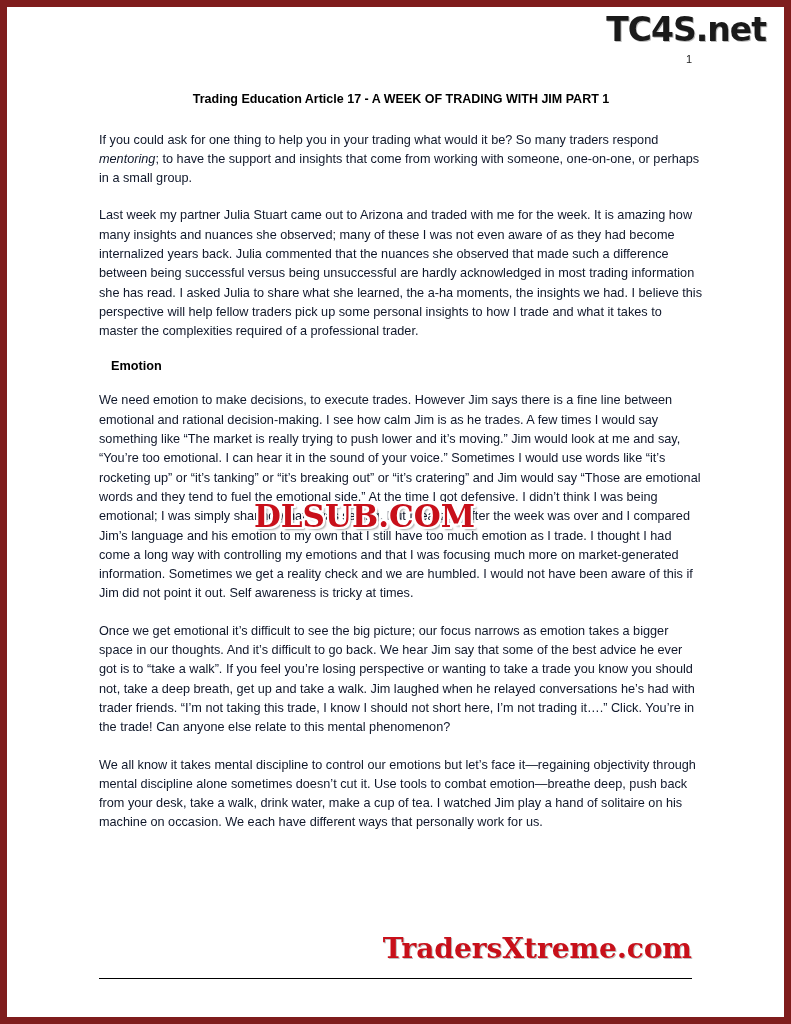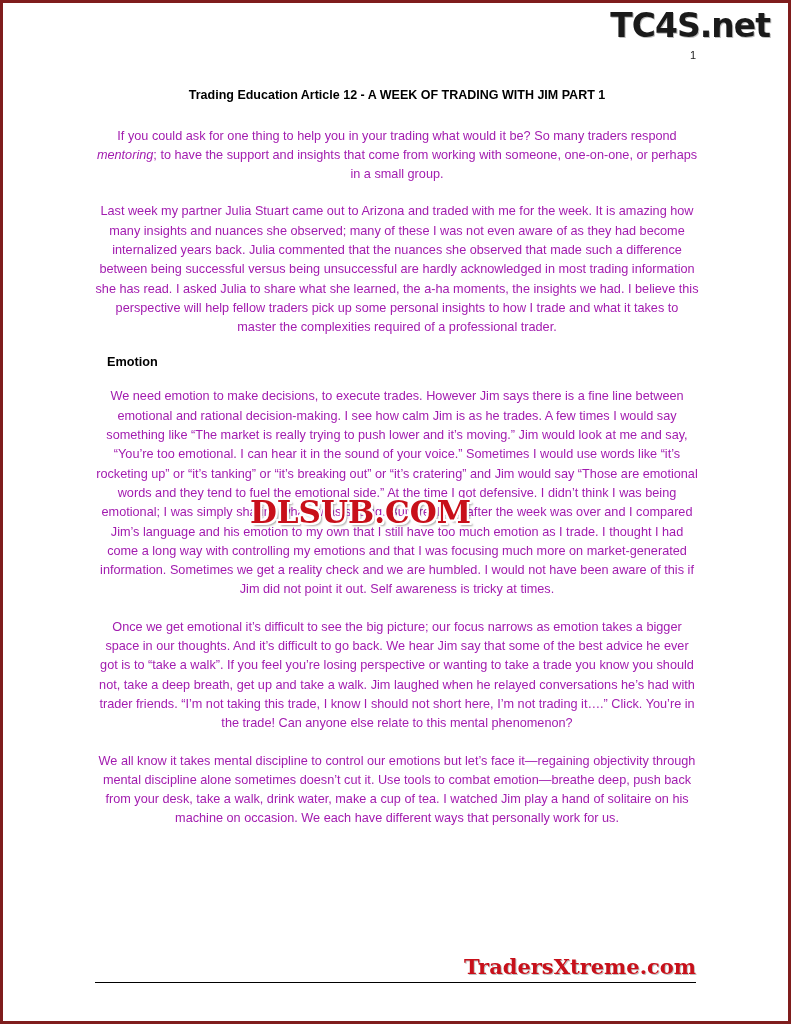--- a/index.html
+++ b/index.html
@@ -10,21 +10,21 @@
   body {
     font-family: "Liberation Sans", sans-serif;
     color: #000000;
   }
   .page {
     position: relative;
     width: 791px;
     height: 1024px;
     background: #ffffff;
     overflow: hidden;
-    border: 3px solid #7f1d1d;
+    border: 7px solid #7f1d1d;
     box-sizing: border-box;
   }
   
   .brand-top {
     position: absolute;
     top: 6px;
     right: 18px;
     text-align: right;
   }
   .brand-top .brand-text {
@@ -53,22 +53,22 @@
     font-size: 12.5px;
     font-weight: bold;
     text-align: center;
     margin: 0 0 22px 0;
     line-height: 1.4;
   }
   p.para {
     font-size: 12.7px;
     line-height: 1.52;
     margin: 0 0 18px 0;
-    text-align: center;
-    color: #a21caf;
+    text-align: left;
+    color: #0f172a;
   }
   .section-head {
     font-size: 12.7px;
     font-weight: bold;
     margin: 0 0 18px 12px;
   }
   em.italic {
     font-style: italic;
   }
   
@@ -99,44 +99,44 @@
     position: absolute;
     left: 92px;
     right: 92px;
     bottom: 38px;
     height: 1px;
     background: #000000;
   }
   .footer-brand {
     position: absolute;
     right: 92px;
-    bottom: 42px;
+    bottom: 52px;
     font-family: "DejaVu Serif", serif;
     font-weight: bold;
-    font-size: 21px;
+    font-size: 28px;
     color: #c8101a;
     letter-spacing: 0px;
     text-shadow: 1px 1px 0 rgba(0,0,0,0.25);
     white-space: nowrap;
   }
 </style>
 </head>
 <body>
 
 <div class="page">
 
   <div class="brand-top">
     <div class="brand-text">TC4S.net</div>
   </div>
 
   <div class="page-number">1</div>
 
   <div class="content">
 
-    <h1 class="doc-title">Trading Education Article 12 - A WEEK OF TRADING WITH JIM PART 1</h1>
+    <h1 class="doc-title">Trading Education Article 17 - A WEEK OF TRADING WITH JIM PART 1</h1>
 
     <p class="para">If you could ask for one thing to help you in your trading what would it be? So many traders respond <em class="italic">mentoring</em>; to have the support and insights that come from working with someone, one-on-one, or perhaps in a small group.</p>
 
     <p class="para">Last week my partner Julia Stuart came out to Arizona and traded with me for the week. It is amazing how many insights and nuances she observed; many of these I was not even aware of as they had become internalized years back. Julia commented that the nuances she observed that made such a difference between being successful versus being unsuccessful are hardly acknowledged in most trading information she has read. I asked Julia to share what she learned, the a-ha moments, the insights we had. I believe this perspective will help fellow traders pick up some personal insights to how I trade and what it takes to master the complexities required of a professional trader.</p>
 
     <div class="section-head">Emotion</div>
 
     <p class="para">We need emotion to make decisions, to execute trades. However Jim says there is a fine line between emotional and rational decision-making. I see how calm Jim is as he trades. A few times I would say something like “The market is really trying to push lower and it’s moving.” Jim would look at me and say, “You’re too emotional. I can hear it in the sound of your voice.” Sometimes I would use words like “it’s rocketing up” or “it’s tanking” or “it’s breaking out” or “it’s cratering” and Jim would say “Those are emotional words and they tend to fuel the emotional side.” At the time I got defensive. I didn’t think I was being emotional; I was simply sharing what I was seeing. But I realized after the week was over and I compared Jim’s language and his emotion to my own that I still have too much emotion as I trade. I thought I had come a long way with controlling my emotions and that I was focusing much more on market-generated information. Sometimes we get a reality check and we are humbled. I would not have been aware of this if Jim did not point it out. Self awareness is tricky at times.</p>
 
     <p class="para">Once we get emotional it’s difficult to see the big picture; our focus narrows as emotion takes a bigger space in our thoughts. And it’s difficult to go back. We hear Jim say that some of the best advice he ever got is to “take a walk”. If you feel you’re losing perspective or wanting to take a trade you know you should not, take a deep breath, get up and take a walk. Jim laughed when he relayed conversations he’s had with trader friends. “I’m not taking this trade, I know I should not short here, I’m not trading it….” Click. You’re in the trade! Can anyone else relate to this mental phenomenon?</p>

